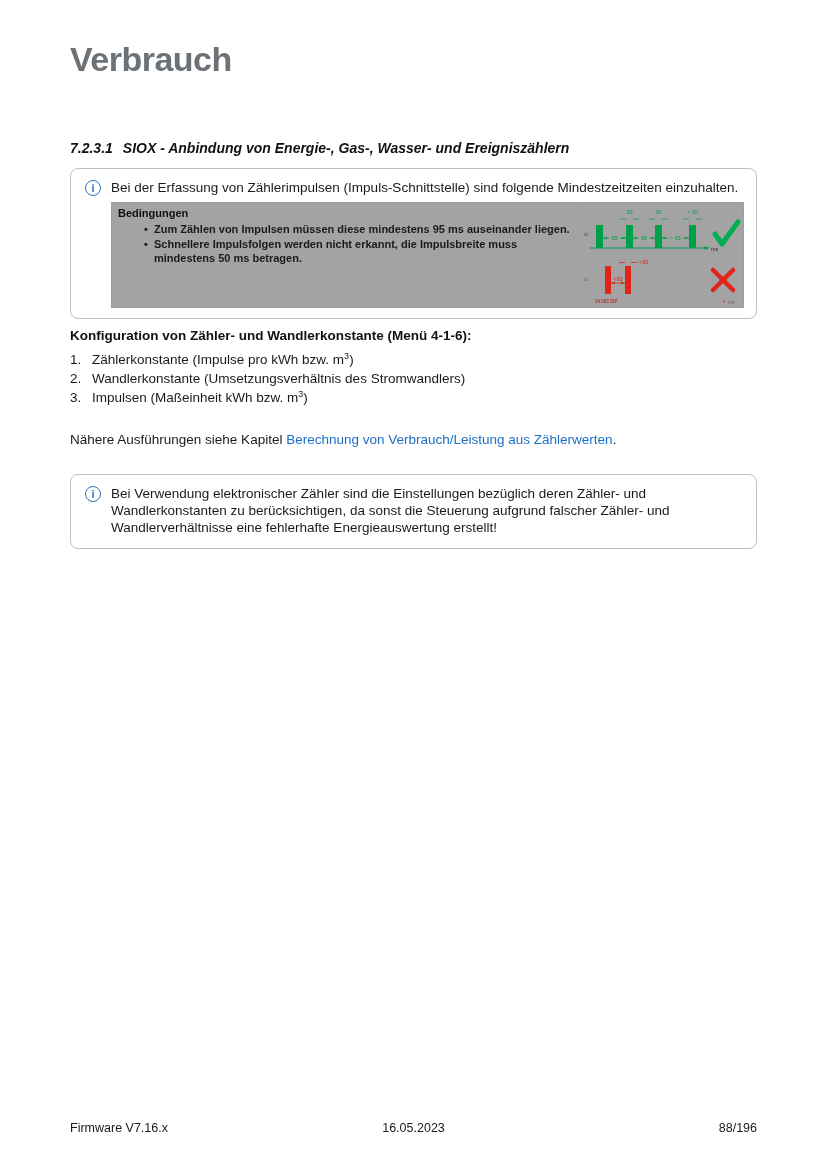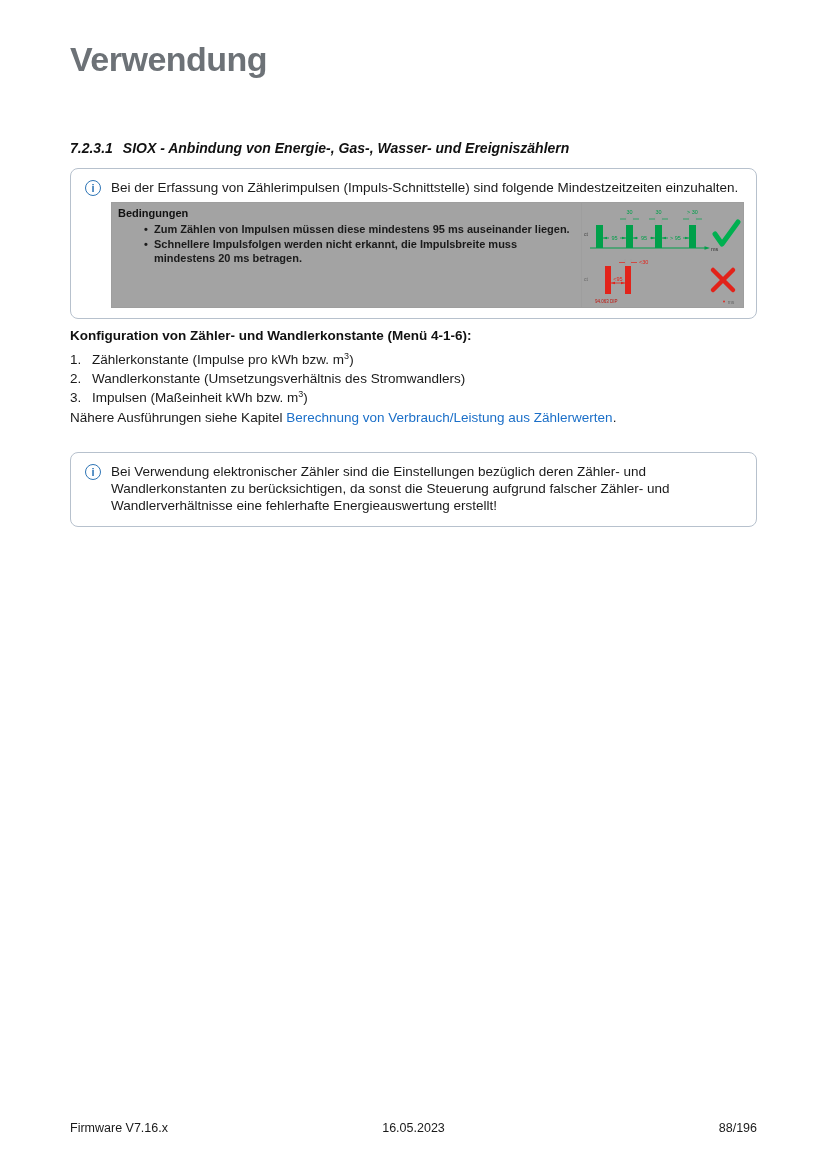--- a/index.html
+++ b/index.html
@@ -65,58 +65,58 @@
 
   .section-heading {
     margin-top:9px;
     font-size:13.5px; font-weight:700; color:#111;
   }
   .num-list { margin-top:8px; }
   .num-item { display:flex; font-size:13.5px; line-height:18px; margin-bottom:1px; }
   .num-item .marker { flex:0 0 22px; }
   sup { font-size:9px; vertical-align:super; line-height:0; }
 
-  .reference { margin-top:2px; font-size:13.5px; line-height:17px; }
+  .reference { margin-top:24px; font-size:13.5px; line-height:17px; }
   .reference a { color:#1b6fc8; text-decoration:none; cursor:pointer; }
 
   .note-box.second { margin-top:26px; padding-bottom:12px; }
 
   .footer {
     position:absolute; left:70px; right:70px; top:1121px;
     display:flex; font-size:12.5px; color:#1a1a1a;
   }
   .footer .fl { flex:1; text-align:left; }
   .footer .fc { flex:1; text-align:center; }
   .footer .fr { flex:1; text-align:right; }
 
   svg text { font-family:"Liberation Sans", sans-serif; }
 </style>
 </head>
 <body>
 
 <div class="page">
   <div class="content">
 
-    <div class="logo">Verwendung</div>
+    <div class="logo">Verbrauch</div>
 
     <div class="heading">
       <span class="num">7.2.3.1</span><span>SIOX - Anbindung von Energie-, Gas-, Wasser- und Ereigniszählern</span>
     </div>
 
     <div class="note-box">
       <div class="note-icon">i</div>
       <div class="note-body">
         <div class="note-text">Bei der Erfassung von Zählerimpulsen (Impuls-Schnittstelle) sind folgende Mindestzeitzeiten einzuhalten.</div>
 
         <div class="cond-table">
           <div class="cond-left">
             <div class="cond-title">Bedingungen</div>
             <ul class="cond-list">
               <li>Zum Zählen von Impulsen müssen diese mindestens 95 ms auseinander liegen.</li>
-              <li>Schnellere Impulsfolgen werden nicht erkannt, die Impulsbreite muss mindestens 20 ms betragen.</li>
+              <li>Schnellere Impulsfolgen werden nicht erkannt, die Impulsbreite muss mindestens 50 ms betragen.</li>
             </ul>
           </div>
           <div class="cond-right">
 
             <svg width="158" height="50" viewBox="0 0 158 50">
               <text x="1" y="31" font-size="5" fill="#444">ct</text>
 
               <line x1="7" y1="43" x2="124" y2="43" stroke="#00A04A" stroke-width="1.2"></line>
               <polygon points="127,43 121.5,41.3 121.5,44.7" fill="#00A04A"></polygon>
               <text x="128" y="46" font-size="5.5" fill="#333">ms</text>

